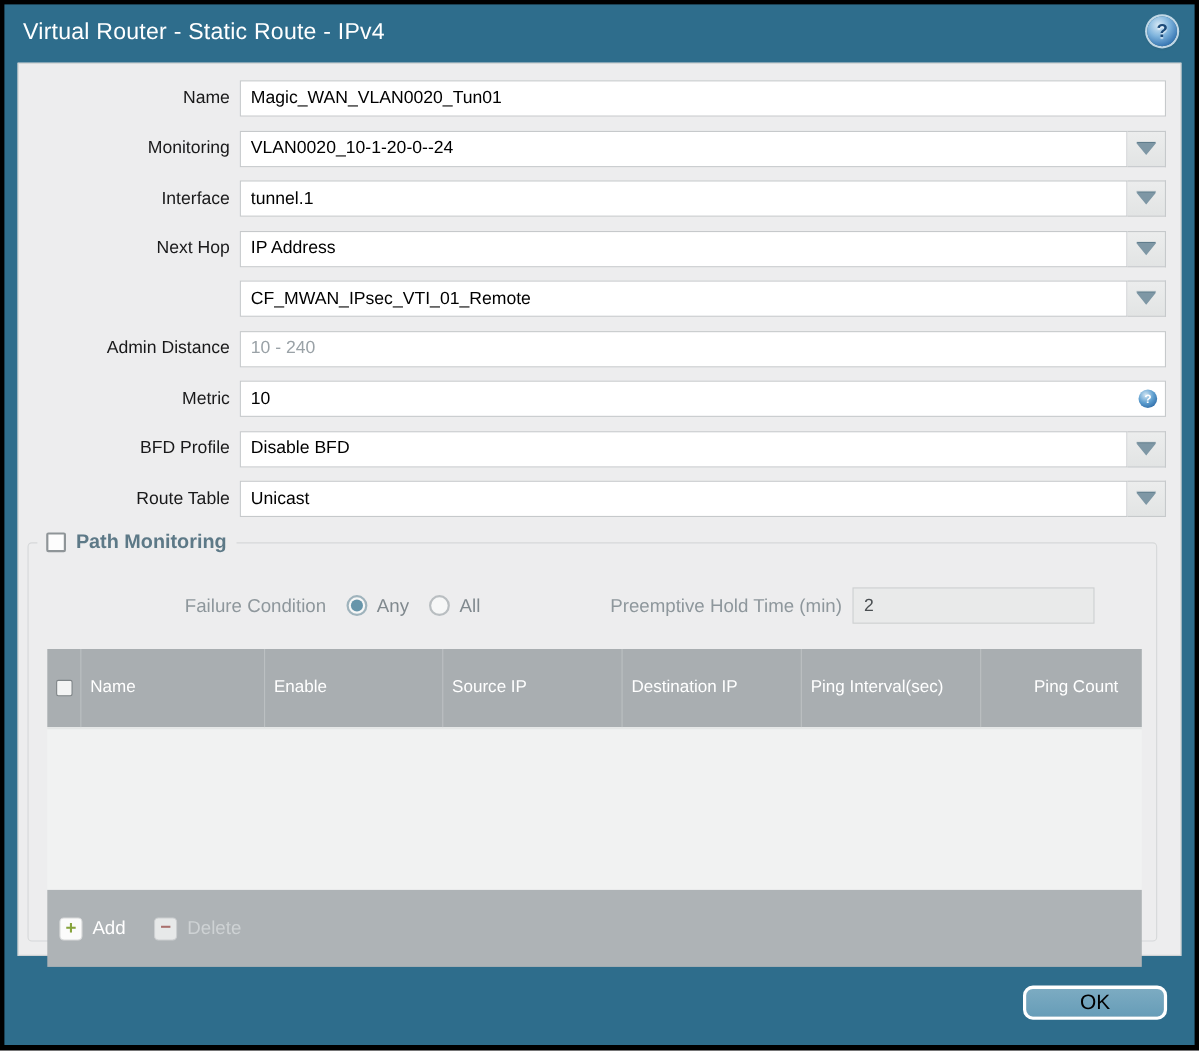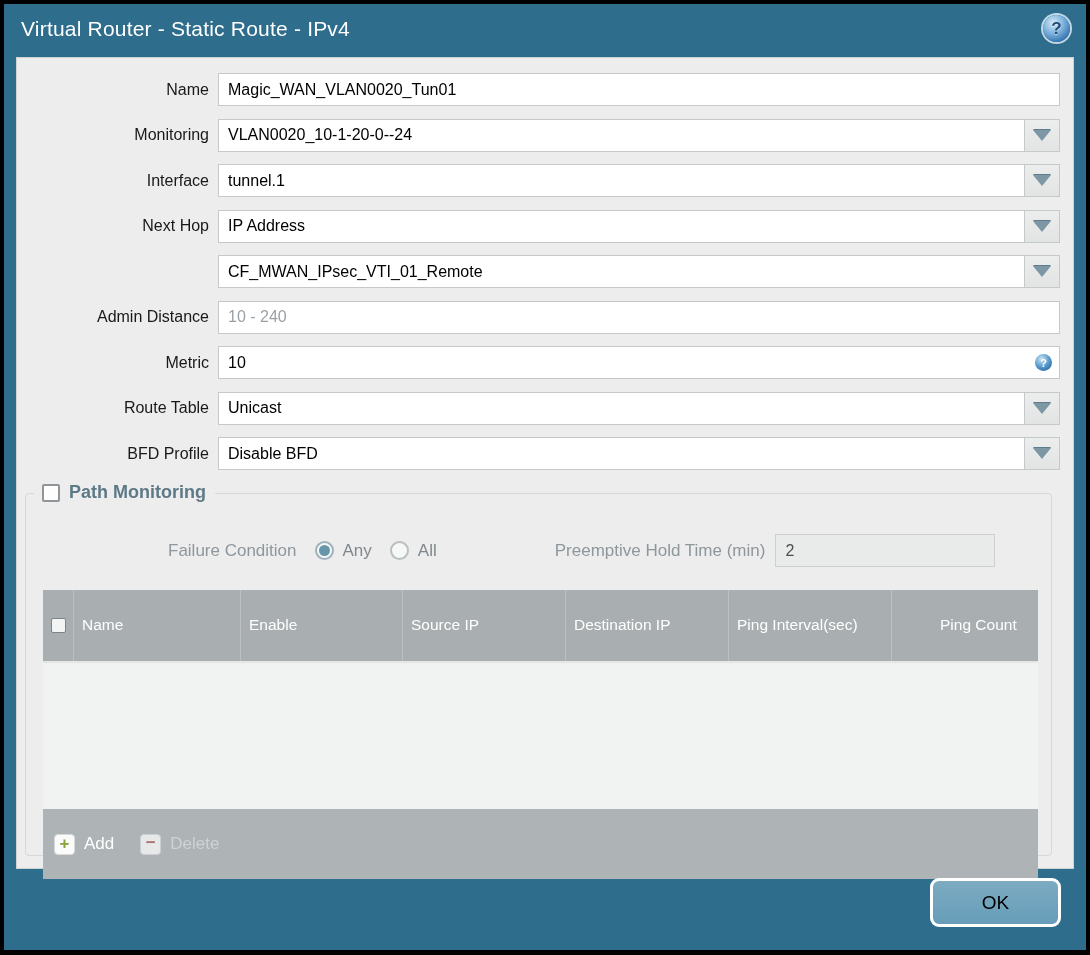--- a/index.html
+++ b/index.html
@@ -72,21 +72,21 @@
     display:flex; align-items:center; justify-content:center; font-weight:bold; font-size:17px; line-height:1; }
   .plus-glyph { color:#86a33c; margin-top:-1px; }
   .minus-glyph { color:#a85a55; margin-top:-3px; }
   .tbtn-label { color:#fff; font-size:17px; }
   .tbtn.disabled { cursor:default; }
   .tbtn.disabled .tbtn-icon { opacity:.75; }
   .tbtn.disabled .tbtn-label { color:#ced2d4; }
 
   
   .footer-btns { position:absolute; right:25px; bottom:23px; display:flex; gap:13px; }
-  .fbtn { width:131px; height:49px; border:3px solid #fff; border-radius:9px; font-size:19px;
+  .fbtn { width:131px; height:31px; border:3px solid #fff; border-radius:9px; font-size:19px;
     color:#000; font-family:"Liberation Sans", sans-serif; cursor:pointer; }
   .fbtn.ok { background:linear-gradient(#7cabc2,#679db8); }
   .fbtn.cancel { background:linear-gradient(#cdd0d2,#c2c5c8); }
 </style>
 </head>
 <body>
 
 <div class="dialog">
 
   <div class="titlebar">
@@ -152,33 +152,33 @@
 
     <div class="frow">
       <div class="frow-label">Metric</div>
       <div class="frow-field">
         <input class="tinput" type="text" value="10" style="">
         <div class="field-help-icon">?</div>
       </div>
     </div>
 
     <div class="frow">
+      <div class="frow-label">BFD Profile</div>
+      <div class="frow-field">
+        <input class="tinput" type="text" value="Disable BFD" style="">
+        <div class="dd-btn">
+          <div class="dd-tri"></div>
+        </div>
+      </div>
+    </div>
+
+    <div class="frow">
       <div class="frow-label">Route Table</div>
       <div class="frow-field">
         <input class="tinput" type="text" value="Unicast" style="">
-        <div class="dd-btn">
-          <div class="dd-tri"></div>
-        </div>
-      </div>
-    </div>
-
-    <div class="frow">
-      <div class="frow-label">BFD Profile</div>
-      <div class="frow-field">
-        <input class="tinput" type="text" value="Disable BFD" style="">
         <div class="dd-btn">
           <div class="dd-tri"></div>
         </div>
       </div>
     </div>
 
     <div class="pm-fieldset">
       <div class="pm-legend">
         <div class="pm-checkbox"></div>
         <div class="pm-title">Path Monitoring</div>

